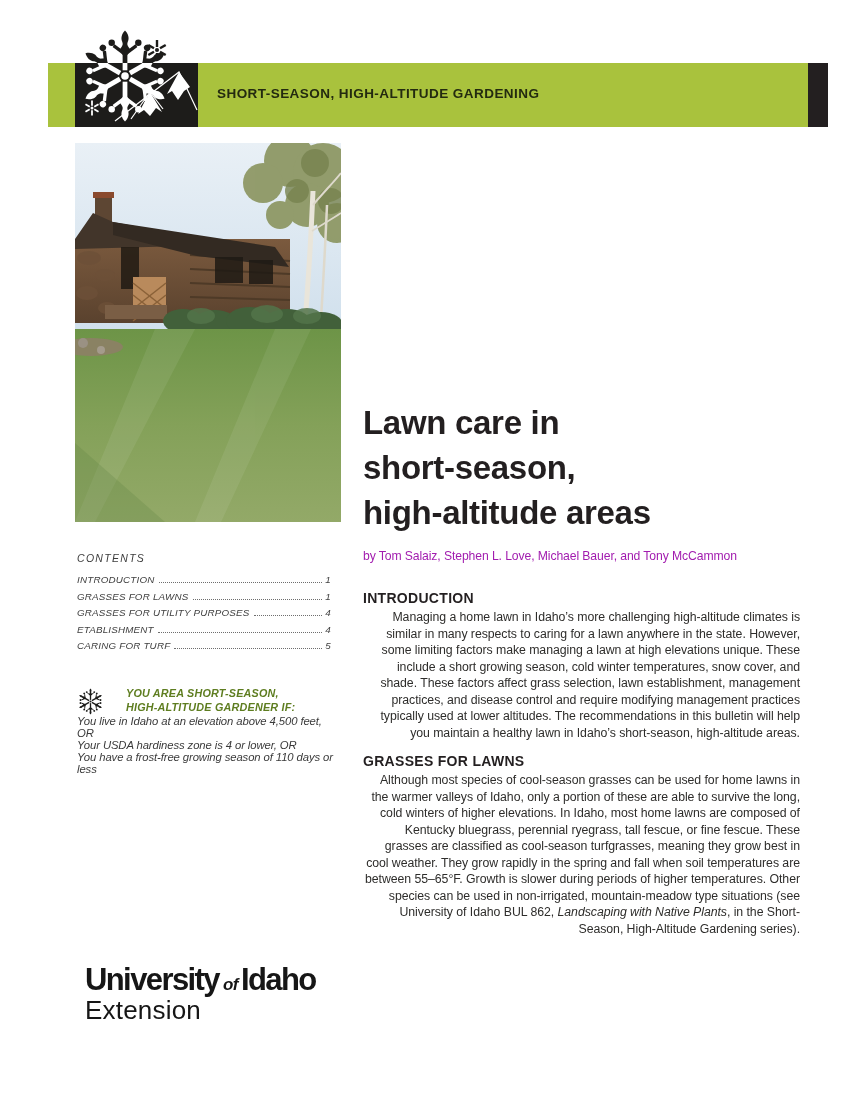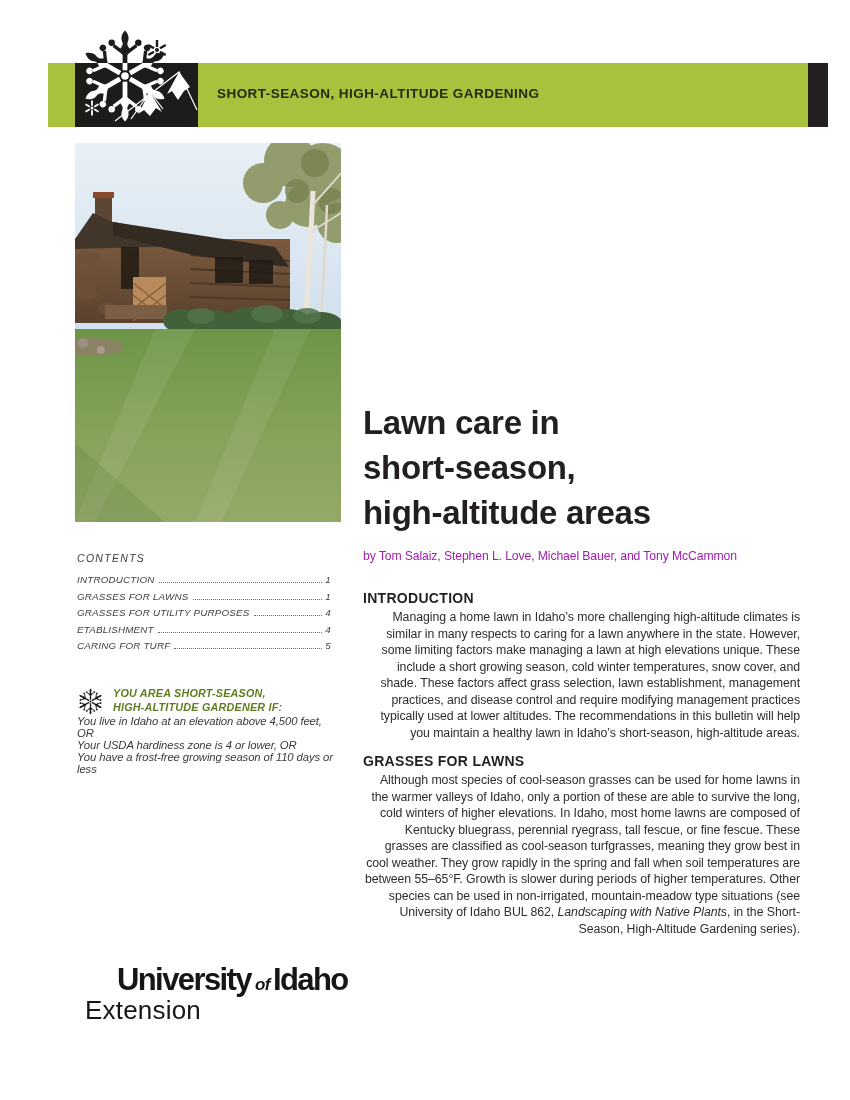--- a/index.html
+++ b/index.html
@@ -32,27 +32,27 @@
   .sec-heading.intro{margin-top:27px;}
   .sec-heading.grasses{margin-top:12px;}
   .body-text{font-size:12.3px;line-height:16.5px;margin-top:3px;letter-spacing:-.05px;text-align:right;}
   .it{font-style:italic;}
   
   .left-col{position:absolute;left:77px;top:552px;width:254px;font-style:italic;}
   .contents-heading{font-size:10.5px;color:#3c3c3c;letter-spacing:1.3px;margin-bottom:10px;}
   .toc-row{display:flex;align-items:baseline;font-size:9.8px;color:#414141;margin-bottom:5.5px;letter-spacing:.2px;}
   .toc-dots{flex:1;border-bottom:1.5px dotted #6e6e6e;margin:0 3px 2px 4px;min-width:10px;}
   .gardener{margin-top:36px;width:258px;}
-  .g-head{display:flex;gap:9px;align-items:flex-start;}
+  .g-head{display:flex;gap:22px;align-items:flex-start;}
   .g-icon{flex:0 0 auto;margin-top:1px;}
   .g-title{font-size:10.8px;font-weight:bold;line-height:13.5px;letter-spacing:.2px;}
   .g-item{font-size:11.3px;color:#3a3a3a;margin-top:0;letter-spacing:-.1px;}
   
   .uidaho{position:absolute;left:85px;top:966px;color:#161616;}
-  .u-line1{font-size:31px;font-weight:bold;letter-spacing:-1.6px;line-height:28px;white-space:nowrap;margin-left:32px;}
+  .u-line1{font-size:31px;font-weight:bold;letter-spacing:-1.6px;line-height:28px;white-space:nowrap;}
   .u-of{font-style:italic;font-size:17px;letter-spacing:-.5px;margin:0 3px 0 4px;}
   .u-line2{font-size:26px;font-weight:normal;letter-spacing:.2px;line-height:23px;}
   .hidden-defs{position:absolute;width:0;height:0;overflow:hidden;}
 </style>
 </head>
 <body>
 
 <svg class="hidden-defs" aria-hidden="true">
   <defs>
     <g id="flake">

